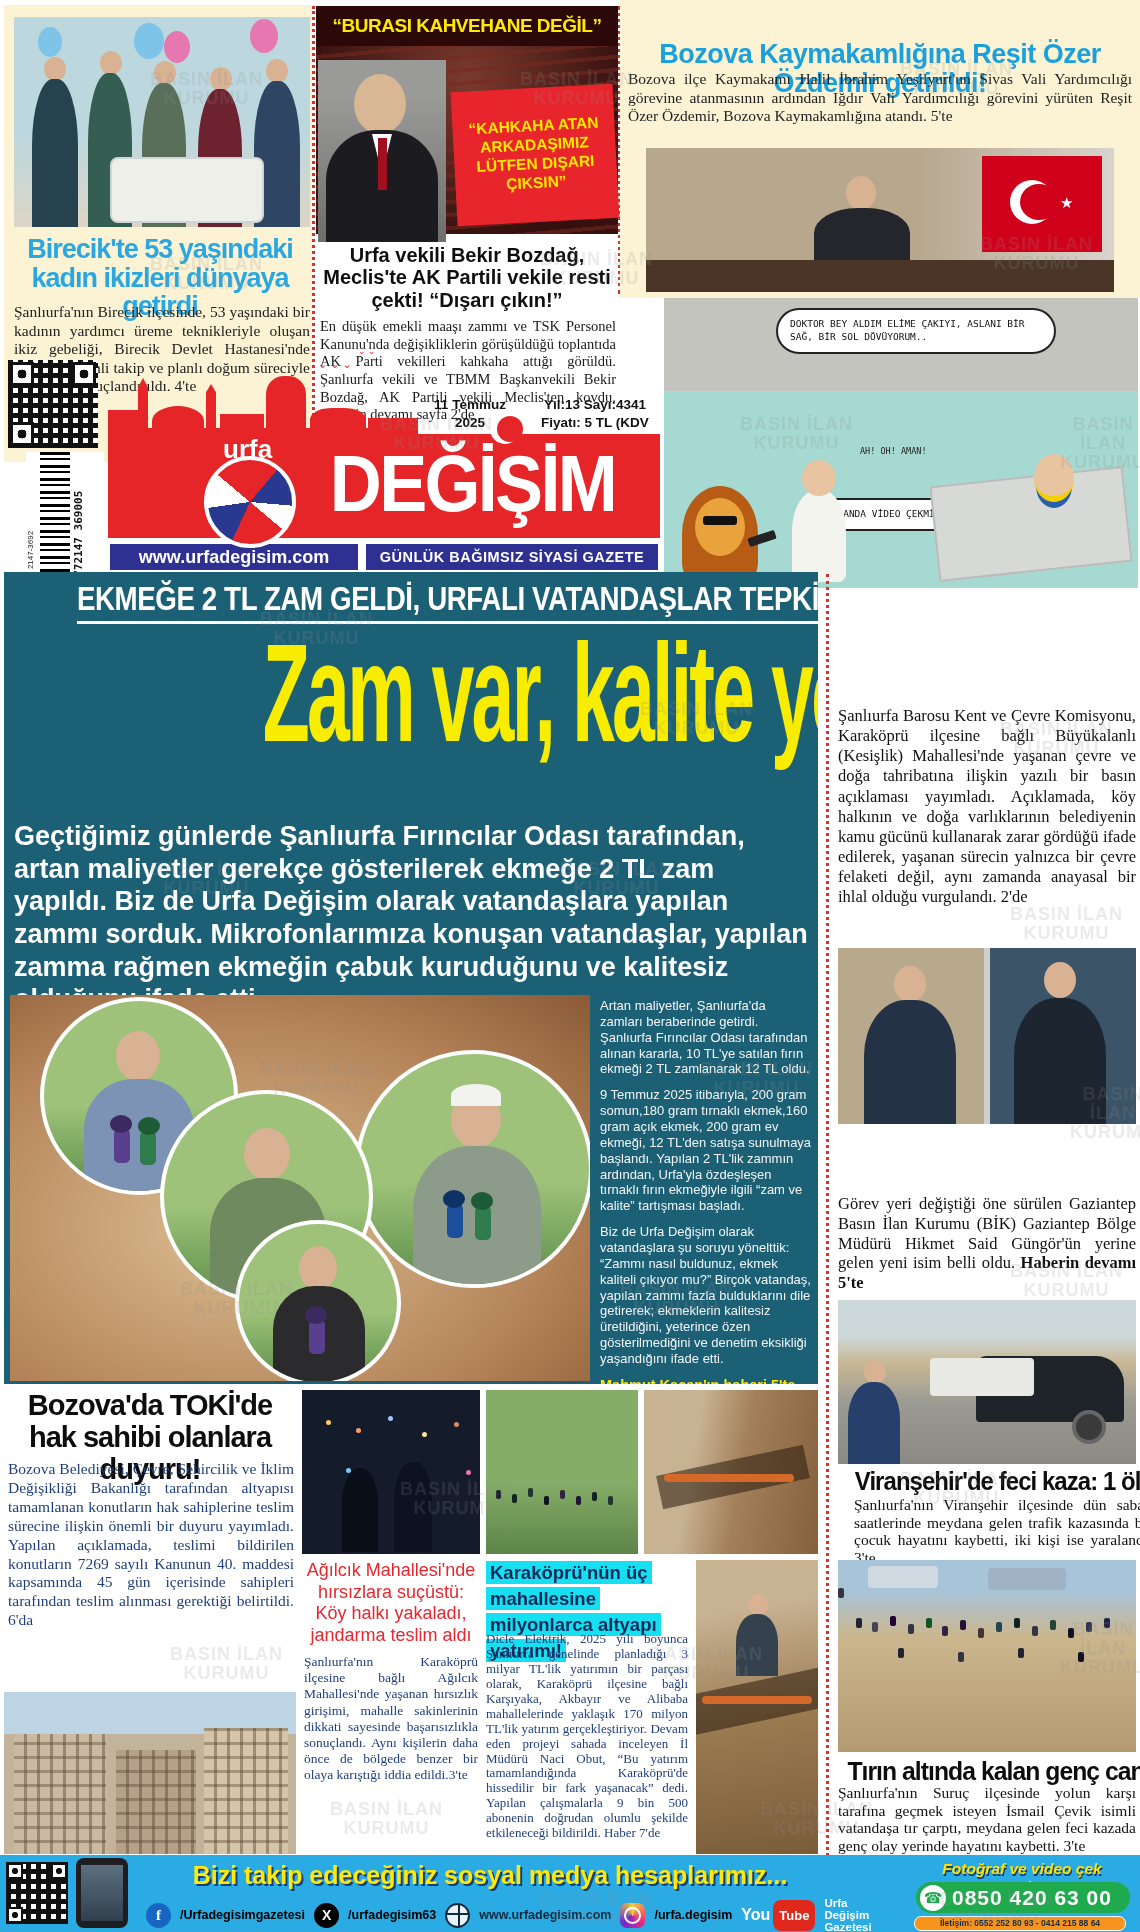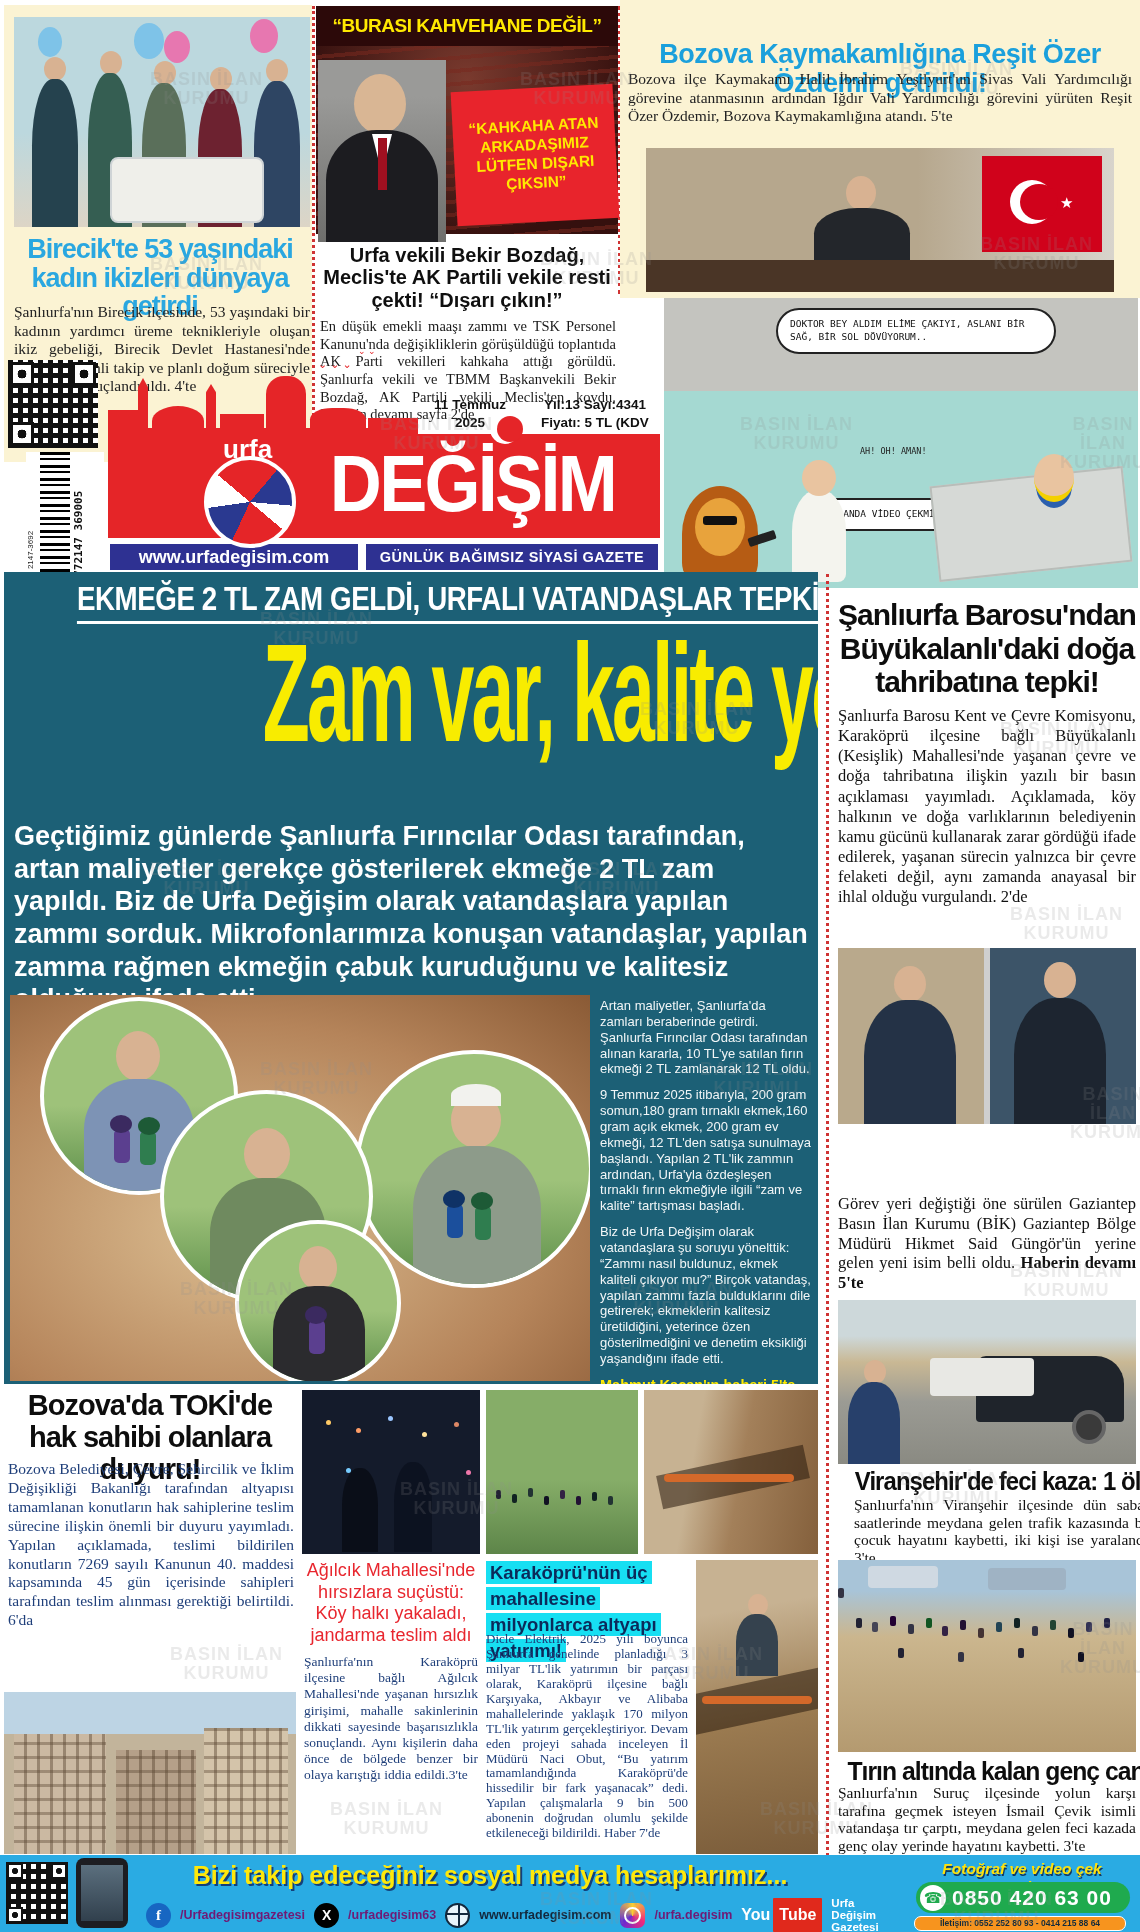--- a/index.html
+++ b/index.html
@@ -174,31 +174,31 @@
   
   #footer{left:0;top:1855px;width:1140px;height:77px;background:#2aabe3;overflow:hidden;}
   #f-qr{left:6px;top:7px;width:62px;height:62px;}
   #f-phone{left:76px;top:3px;width:52px;height:70px;background:#1d1d22;border-radius:8px;}
   #f-phone i{position:absolute;left:5px;top:7px;width:42px;height:56px;background:linear-gradient(180deg,#5b6f7e,#31404d);display:block;}
   #f-title{left:150px;top:6px;width:680px;text-align:center;color:#ffe80a;font-weight:700;font-size:25px;
     text-shadow:2px 2px 0 #14407a;}
   #f-social{left:146px;top:42px;width:690px;display:flex;align-items:center;gap:9px;}
   .s-ic{width:25px;height:25px;border-radius:50%;display:flex;align-items:center;justify-content:center;
     color:#fff;font-weight:700;font-size:15px;flex:0 0 auto;font-family:"Liberation Serif",serif;}
-  .s-h{color:#701a75;font-weight:700;font-size:12.5px;white-space:nowrap;}
+  .s-h{color:#000000;font-weight:700;font-size:12.5px;white-space:nowrap;}
   #ic-fb{background:#1766c2;}
   #ic-x{background:#000;font-family:"Liberation Sans",sans-serif;font-size:14px;}
   #ic-gl{background:#e8f4fb;border:2px solid #13283d;box-sizing:border-box;color:#13283d;
     background-image:linear-gradient(0deg,transparent 0 11px,#13283d 11px 13px,transparent 13px),
     linear-gradient(90deg,transparent 0 11px,#13283d 11px 13px,transparent 13px);}
   #ic-ig{background:conic-gradient(#f9ce34,#ee2a7b,#6228d7,#f9ce34);border-radius:7px;}
   #ic-ig i{width:13px;height:13px;border:2px solid #fff;border-radius:50%;display:block;}
   #yt{display:flex;align-items:center;gap:3px;}
   #yt .you{color:#fff;font-weight:700;font-size:16px;}
-  #yt .tube{background:#e0291c;color:#fff;font-weight:700;font-size:16px;border-radius:1px;padding:8px 6px;}
+  #yt .tube{background:#e0291c;color:#fff;font-weight:700;font-size:13px;border-radius:8px;padding:8px 6px;}
   #yt-label{color:#fff;font-weight:700;font-size:11.5px;line-height:1.05;width:86px;}
   #f-cta{right:8px;top:5px;width:220px;text-align:center;color:#ffe10a;font-weight:700;font-style:italic;
     font-size:15.5px;text-shadow:1px 2px 0 #123a63;}
   #f-wa{right:10px;top:27px;width:214px;height:31px;background:#1faa4e;border-radius:18px;display:flex;
     align-items:center;gap:6px;padding-left:4px;box-sizing:border-box;}
   #f-wa .waic{width:26px;height:26px;border-radius:50%;background:#fff;color:#1faa4e;display:flex;
     align-items:center;justify-content:center;font-size:15px;}
   #f-wa .num{color:#fff;font-weight:700;font-size:21px;letter-spacing:1px;}
   #f-contact{right:14px;top:61px;width:210px;height:13px;background:#f7941e;border:1px solid #fff;
     border-radius:7px;color:#142c3c;font-size:8.5px;font-weight:700;text-align:center;line-height:12px;}
@@ -380,21 +380,20 @@
     <div id="sidebar">
       <p>Artan maliyetler, Şanlıurfa'da zamları beraberinde getirdi. Şanlıurfa Fırıncılar Odası tarafından alınan kararla, 10 TL'ye satılan fırın ekmeği 2 TL zamlanarak 12 TL oldu.</p>
       <p>9 Temmuz 2025 itibarıyla, 200 gram somun,180 gram tırnaklı ekmek,160 gram açık ekmek, 200 gram ev ekmeği, 12 TL'den satışa sunulmaya başlandı. Yapılan 2 TL'lik zammın ardından, Urfa'yla özdeşleşen tırnaklı fırın ekmeğiyle ilgili “zam ve kalite” tartışması başladı.</p>
       <p>Biz de Urfa Değişim olarak vatandaşlara şu soruyu yönelttik: “Zammı nasıl buldunuz, ekmek kaliteli çıkıyor mu?” Birçok vatandaş, yapılan zammı fazla bulduklarını dile getirerek; ekmeklerin kalitesiz üretildiğini, yeterince özen gösterilmediğini ve denetim eksikliği yaşandığını ifade etti.</p>
       <div id="byline">Mahmut Kaçan'ın haberi 5'te</div>
     </div>
   </div>
 
   <div class="dotsep" id="sep-main"></div>
 
-  <div class="abs rc ctr" id="baro-head">Şanlıurfa Barosu'ndan Büyükalanlı'daki doğa tahribatına tepki!</div>
   <div class="abs rc serif just" id="baro-body">Şanlıurfa Barosu Kent ve Çevre Komisyonu, Karaköprü ilçesine bağlı Büyükalanlı (Kesişlik) Mahallesi'nde yaşanan çevre ve doğa tahribatına ilişkin yazılı bir basın açıklaması yayımladı. Açıklamada, köy halkının ve doğa varlıklarının belediyenin kamu gücünü kullanarak zarar gördüğü ifade edilerek, yaşanan sürecin yalnızca bir çevre felaketi değil, aynı zamanda anayasal bir ihlal olduğu vurgulandı. 2'de</div>
 
   <div class="abs" id="ph-twomen">
     <span class="head" style="left:56px;top:18px;width:32px;height:36px;"></span>
     <span class="torso" style="left:26px;top:52px;width:92px;height:124px;background:#243246;"></span>
     <span class="head" style="left:206px;top:14px;width:32px;height:36px;"></span>
     <span class="torso" style="left:176px;top:50px;width:92px;height:126px;background:#1d2530;"></span>
   </div>
 
   <div class="abs rc serif just" id="bik-body">

